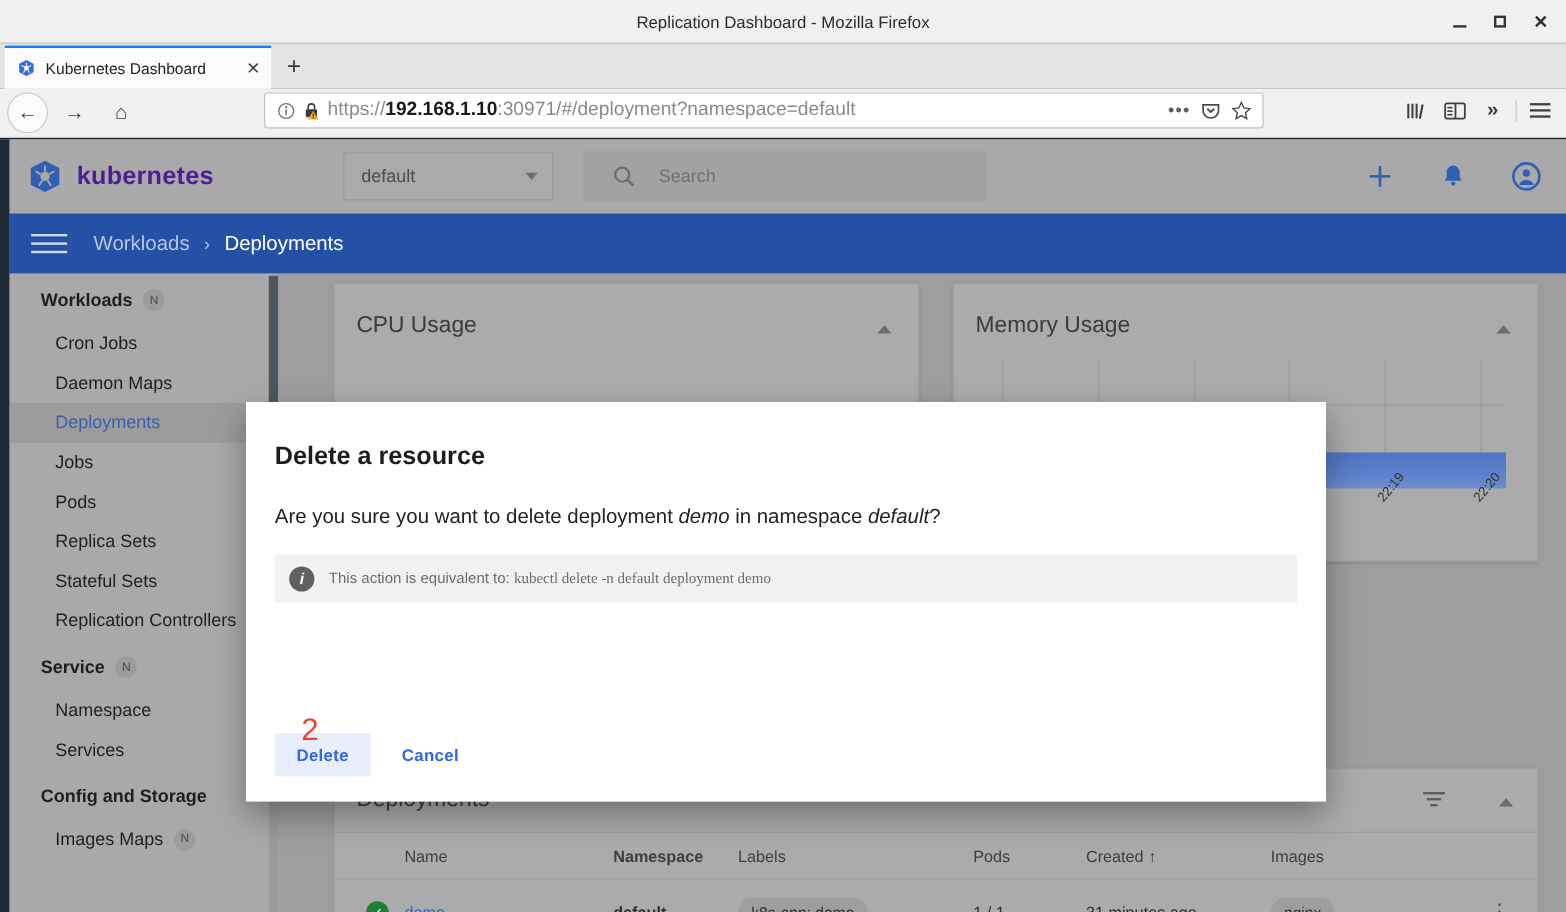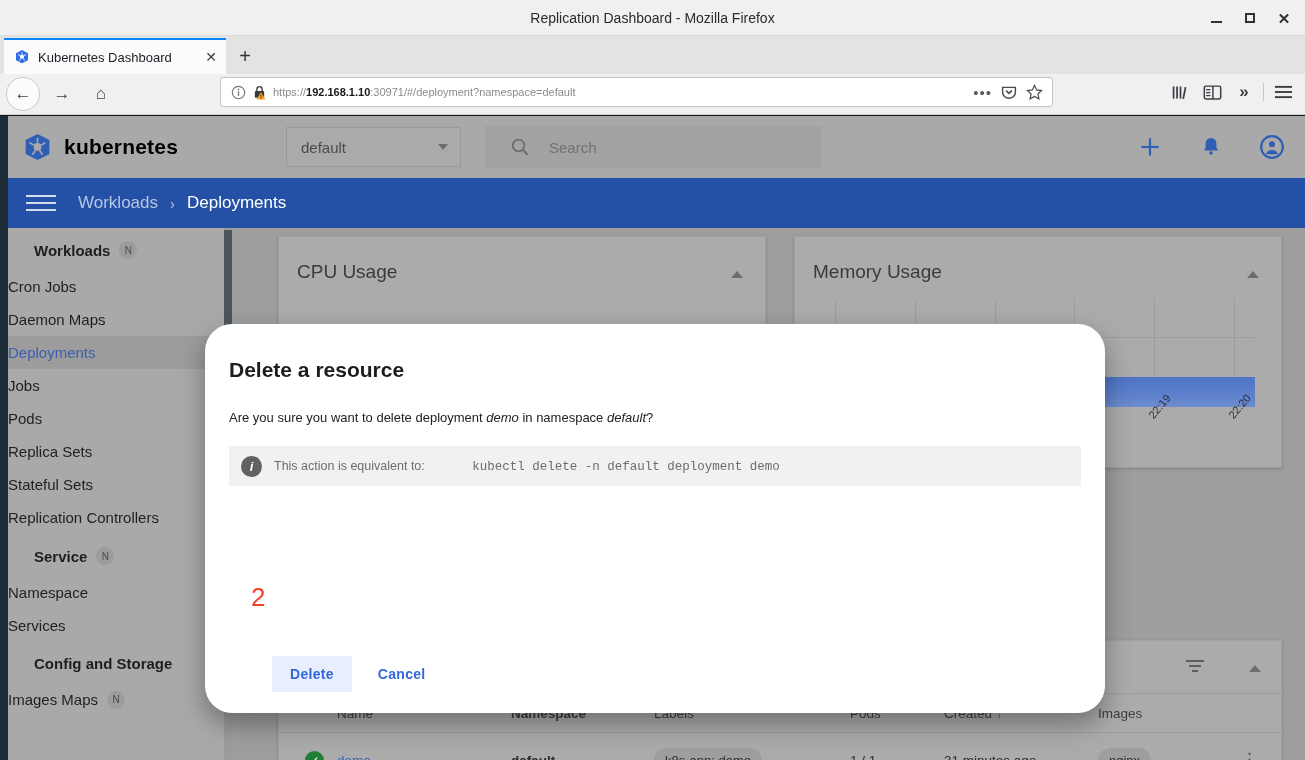--- a/index.html
+++ b/index.html
@@ -62,21 +62,21 @@
     font-size: 17px; color: #3a3f45;
   }
   .navbtn.back { border: 1px solid #c9c9c9; border-radius: 50%; background: #fbfbfb; margin-left: 6px; }
   .urlbar {
     position: absolute; left: 220px; top: 77px; width: 833px; height: 30px;
     background: #fff; border: 1px solid #c2c2c2; border-radius: 3px;
     display: flex; align-items: center; padding: 0 6px;
   }
   .url-ident { display: flex; align-items: center; gap: 6px; padding: 0 6px 0 4px; }
   .url-text {
-    flex: 1 1 auto; font-size: 11px; color: #8a8a8a;
+    flex: 1 1 auto; font-size: 16px; color: #8a8a8a;
     white-space: nowrap; overflow: hidden;
   }
   .url-text b { color: #1b1b1b; font-weight: 700; }
   .url-actions { display: flex; align-items: center; gap: 9px; padding-right: 3px; }
   .dots { font-size: 15px; color: #5b5b5b; letter-spacing: 1px; }
   .toolbar-right {
     position: absolute; right: 6px; top: 77px; height: 30px;
     display: flex; align-items: center; gap: 0;
   }
   .tb-icon {
@@ -92,21 +92,21 @@
   }
   .edge-strip { position: absolute; left: 0; top: 0; width: 8px; height: 644px; background: #1c2b36; }
 
   
   .k8s-header {
     position: absolute; left: 8px; top: 0; width: 1297px; height: 62px;
     background: #a9a9a9; display: flex; align-items: center;
   }
   .brand { display: flex; align-items: center; gap: 11px; margin-left: 14px; width: 242px; }
   .brand-logo { width: 31px; height: 31px; }
-  .brand-text { font-size: 21px; font-weight: 700; color: #000000; letter-spacing: .2px; }
+  .brand-text { font-size: 21px; font-weight: 700; color: #4c1d95; letter-spacing: .2px; }
   .ns-select {
     width: 175px; height: 40px; background: #aaaaaa; border: 1px solid #9a9a9a;
     display: flex; align-items: center; justify-content: space-between;
     padding: 0 12px 0 14px; margin-left: 22px;
   }
   .ns-label { font-size: 15px; color: #4b4b4b; }
   .caret-down {
     width: 0; height: 0; border-left: 5px solid transparent; border-right: 5px solid transparent;
     border-top: 6px solid #6d6d6d;
   }
@@ -139,21 +139,21 @@
     font-size: 15px; font-weight: 700; color: #1e1e1e;
     padding: 13px 0 11px 26px; display: flex; align-items: center; gap: 9px;
   }
   .badge-n {
     width: 18px; height: 18px; border-radius: 50%; background: #9c9c9c;
     color: #4a4a4a; font-size: 10px; font-weight: 400;
     display: inline-flex; align-items: center; justify-content: center;
   }
   .side-item {
     height: 33px; display: flex; align-items: center; gap: 9px;
-    font-size: 15px; color: #1f1f1f;
+    padding-left: 38px; font-size: 15px; color: #1f1f1f;
   }
   .side-item.active { background: #9c9c9c; color: #3a5fb0; }
 
   
   .content { position: absolute; left: 232px; top: 112px; width: 1073px; height: 532px; background: #9e9e9e; }
 
   .card {
     position: absolute; background: #ababab; border: 1px solid #a0a0a0;
     box-shadow: 0 1px 3px rgba(0,0,0,.18);
   }
@@ -185,58 +185,58 @@
   .filter-ico span { display: block; background: #5d5d5d; height: 2px; margin: 3px auto; }
   .thead-row {
     display: flex; align-items: center; height: 40px;
     border-top: 1px solid #9d9d9d; border-bottom: 1px solid #9d9d9d;
     font-size: 13.5px; color: #3d3d3d;
   }
   .tbody-row { display: flex; align-items: center; height: 56px; border-bottom: 1px solid #9d9d9d; font-size: 13.5px; color: #2d2d2d; }
   .c-status { width: 58px; padding-left: 26px; }
   .c-name   { width: 174px; }
   .c-ns     { width: 104px; font-weight: bold; }
-  .c-lab    { width: 196px; margin-left: 39px; }
+  .c-lab    { width: 196px; }
   .c-pods   { width: 94px; }
   .c-created{ width: 106px; }
   .c-img    { width: 140px; margin-left: 48px; }
   .c-menu   { flex: 1 1 auto; text-align: right; padding-right: 22px; }
   .link-blue { color: #3a63b8; }
   .chip {
     display: inline-block; background: #9e9e9e; border-radius: 13px;
     padding: 5px 11px; font-size: 13px; color: #2f2f2f;
   }
   .ok-badge {
     width: 19px; height: 19px; border-radius: 50%; background: #1e7e34;
     color: #fff; font-size: 12px; display: flex; align-items: center; justify-content: center;
   }
   .created-underline { border-bottom: 1px dotted #4a4a4a; line-height: 16px; display: inline; }
   .kebab { font-size: 17px; color: #4f4f4f; letter-spacing: 1px; line-height: .6; }
 
   
   .dim { position: absolute; left: 0; top: 0; width: 1305px; height: 644px; background: rgba(0,0,0,0.0); }
   .dialog {
-    position: absolute; left: 205px; top: 208px; width: 900px; height: 389px;
-    background: #ffffff; box-shadow: 0 11px 26px rgba(0,0,0,.34); border-radius: 27px;
+    position: absolute; left: 205px; top: 219px; width: 900px; height: 333px;
+    background: #ffffff; box-shadow: 0 11px 26px rgba(0,0,0,.34);
   }
   .dlg-title { font-size: 21px; font-weight: 700; color: #1d1d1d; padding: 34px 0 0 24px; }
-  .dlg-q { font-size: 13px; color: #222; padding: 28px 24px 0 24px; }
+  .dlg-q { font-size: 17px; color: #222; padding: 28px 24px 0 24px; }
   .dlg-q i { font-style: italic; }
   .dlg-info {
     margin: 21px 24px 0 24px; height: 40px; background: #f1f1f1;
     display: flex; align-items: center; gap: 12px; padding-left: 12px;
   }
   .info-dot {
     width: 21px; height: 21px; border-radius: 50%; background: #616161;
     color: #fff; font-size: 13px; font-weight: 700; font-style: italic;
     display: flex; align-items: center; justify-content: center; flex: 0 0 21px;
   }
   .info-txt { font-size: 12.5px; color: #6d6d6d; }
-  .info-txt code { font-family: Liberation Mono, monospace; font-size: 12.5px; color: #6d6d6d; margin-left: 44px; }
-  .dlg-actions { position: absolute; left: 24px; bottom: 21px; display: flex; align-items: flex-start; gap: 10px; margin-left: 43px; }
+  .info-txt code { font-family: Liberation Serif, serif; font-size: 12.5px; color: #6d6d6d; }
+  .dlg-actions { position: absolute; left: 24px; bottom: 21px; display: flex; align-items: flex-start; gap: 10px; }
   .btn-delete {
     background: #e8eefc; color: #3367e0; border: none; font-size: 14px; font-weight: 700;
     padding: 10px 18px; letter-spacing: .3px; cursor: pointer;
     font-family: "Liberation Sans", sans-serif;
   }
   .btn-cancel {
     background: transparent; color: #3367e0; border: none; font-size: 14px; font-weight: 700;
     padding: 10px 16px; letter-spacing: .3px; cursor: pointer;
     font-family: "Liberation Sans", sans-serif;
   }

